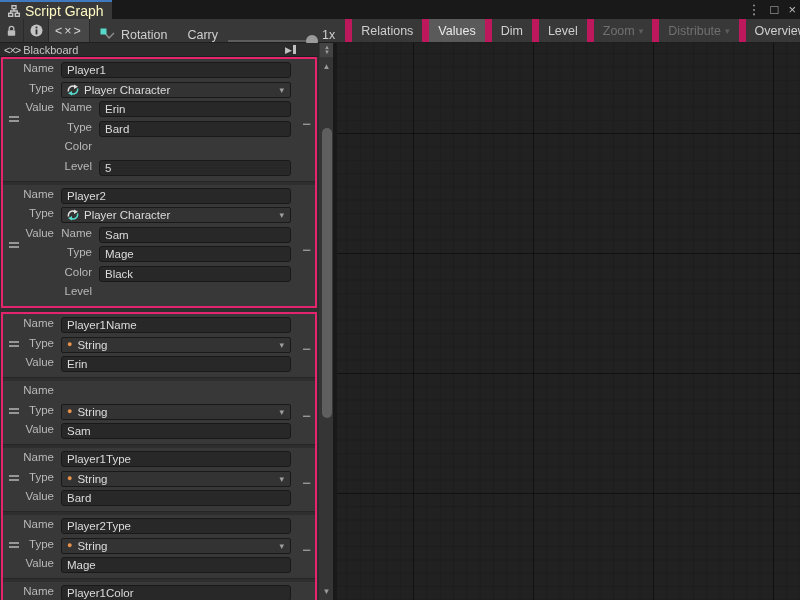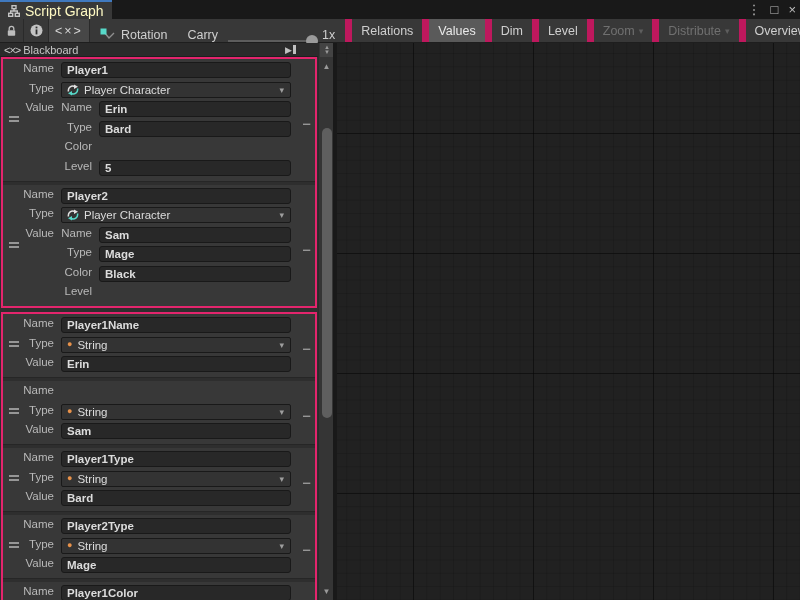--- a/index.html
+++ b/index.html
@@ -45,21 +45,21 @@
 
   .bb-content { position:absolute; left:0; top:57px; width:318px; height:543px; background:#2e2e2e;
                 overflow:hidden; }
   .sel-box { margin:0 1px 4px 1px; border:2px solid #e3256d; background:#383838; }
   .group { position:relative; padding:3px 24px 1.5px 4px; }
   .group-sep { height:4px; background:#2e2e2e; border-top:1px solid #262626; }
   .row { display:flex; align-items:flex-start; height:16px; margin-bottom:3.5px; }
   .lbl { width:54px; min-width:54px; text-align:right; padding-right:7px; color:#b9b9b9; font-size:11.5px; }
   .sublbl { width:38px; min-width:38px; text-align:right; padding-right:7px; color:#b9b9b9; font-size:11.5px; }
   .inp { flex:1; height:16px; background:#282828; border:1px solid #191919; border-radius:3px;
-         color:#dcdcdc; font-size:11.5px; padding:0 5px; outline:none; font-family:"Liberation Sans",sans-serif;font-weight:bold; }
+         color:#dcdcdc; font-size:11.5px; padding:0 5px; outline:none; font-family:"Liberation Sans",sans-serif; }
   .dropdown { flex:1; height:16px; background:#333333; border:1px solid #191919; border-radius:2px;
               display:flex; align-items:center; gap:5px; padding:0 5px; position:relative; color:#dcdcdc;
               font-size:11.5px; cursor:default; }
   .dropdown .dd-caret { position:absolute; right:6px; font-size:9px; color:#9e9e9e; }
   .string-dot { color:#e8924a; font-size:9px; line-height:1; }
   .minus-btn { position:absolute; right:4px; background:none; border:none; color:#b0b0b0; font-size:15px;
                line-height:1; cursor:default; font-family:"Liberation Sans",sans-serif; }
   .drag-handle { position:absolute; left:6px; width:10px; height:6px;
                  border-top:2px solid #969696; border-bottom:2px solid #969696; }
   .obj-pos { top:57px; }

